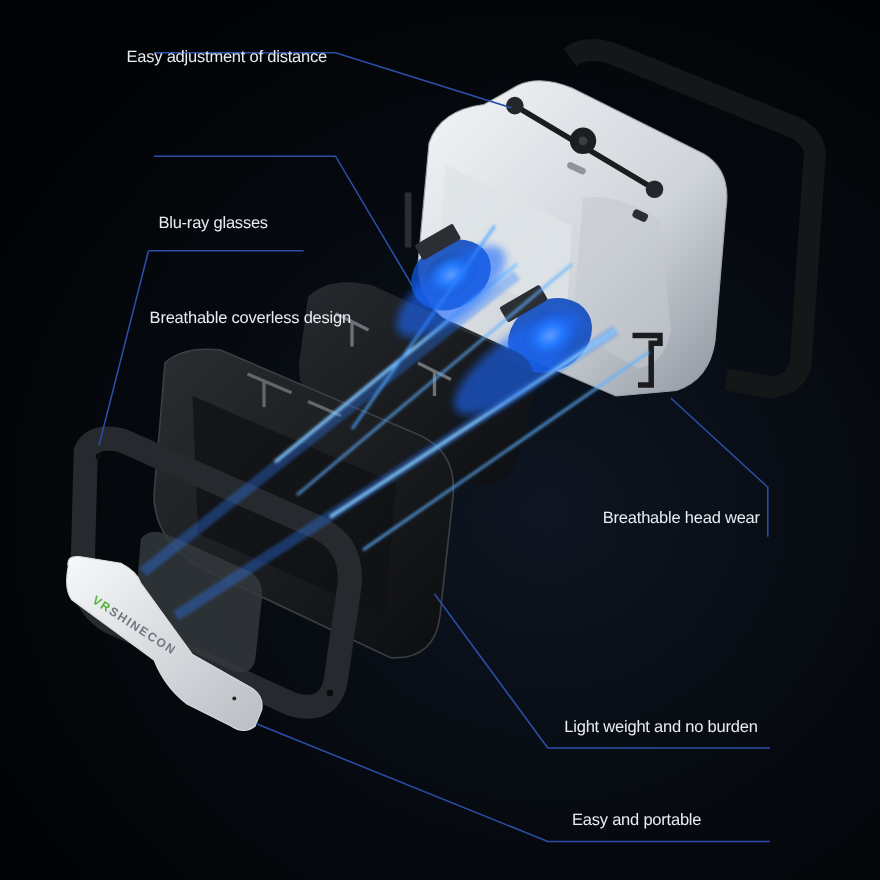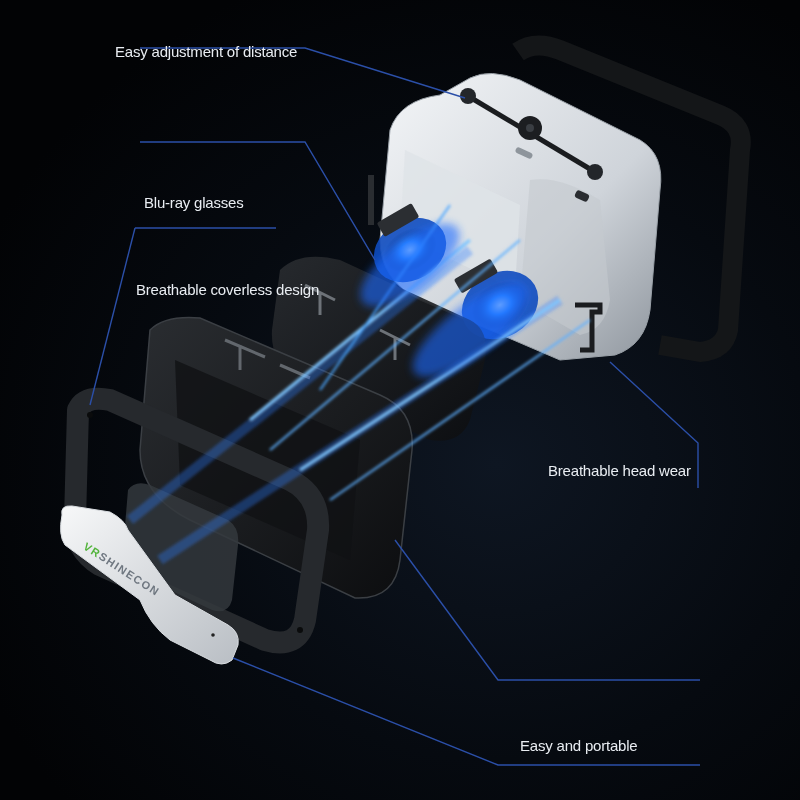--- a/index.html
+++ b/index.html
@@ -129,15 +129,16 @@
   </svg>
 
   <div class="brand">
     <span class="vr">VR</span><span>SHINECON</span>
   </div>
 
   <div class="label" style="left:115px;top:43px;">Easy adjustment of distance</div>
   <div class="label" style="left:144px;top:150px;margin-top:44px;">Blu-ray glasses</div>
   <div class="label" style="left:136px;top:237px;margin-top:44px;">Breathable coverless design</div>
   <div class="label" style="left:548px;top:462px;">Breathable head wear</div>
+  <div class="label" style="left:513px;top:652px;">Light weight and no burden</div>
   <div class="label" style="left:520px;top:737px;">Easy and portable</div>
 
 </div>
 
 </body></html>

